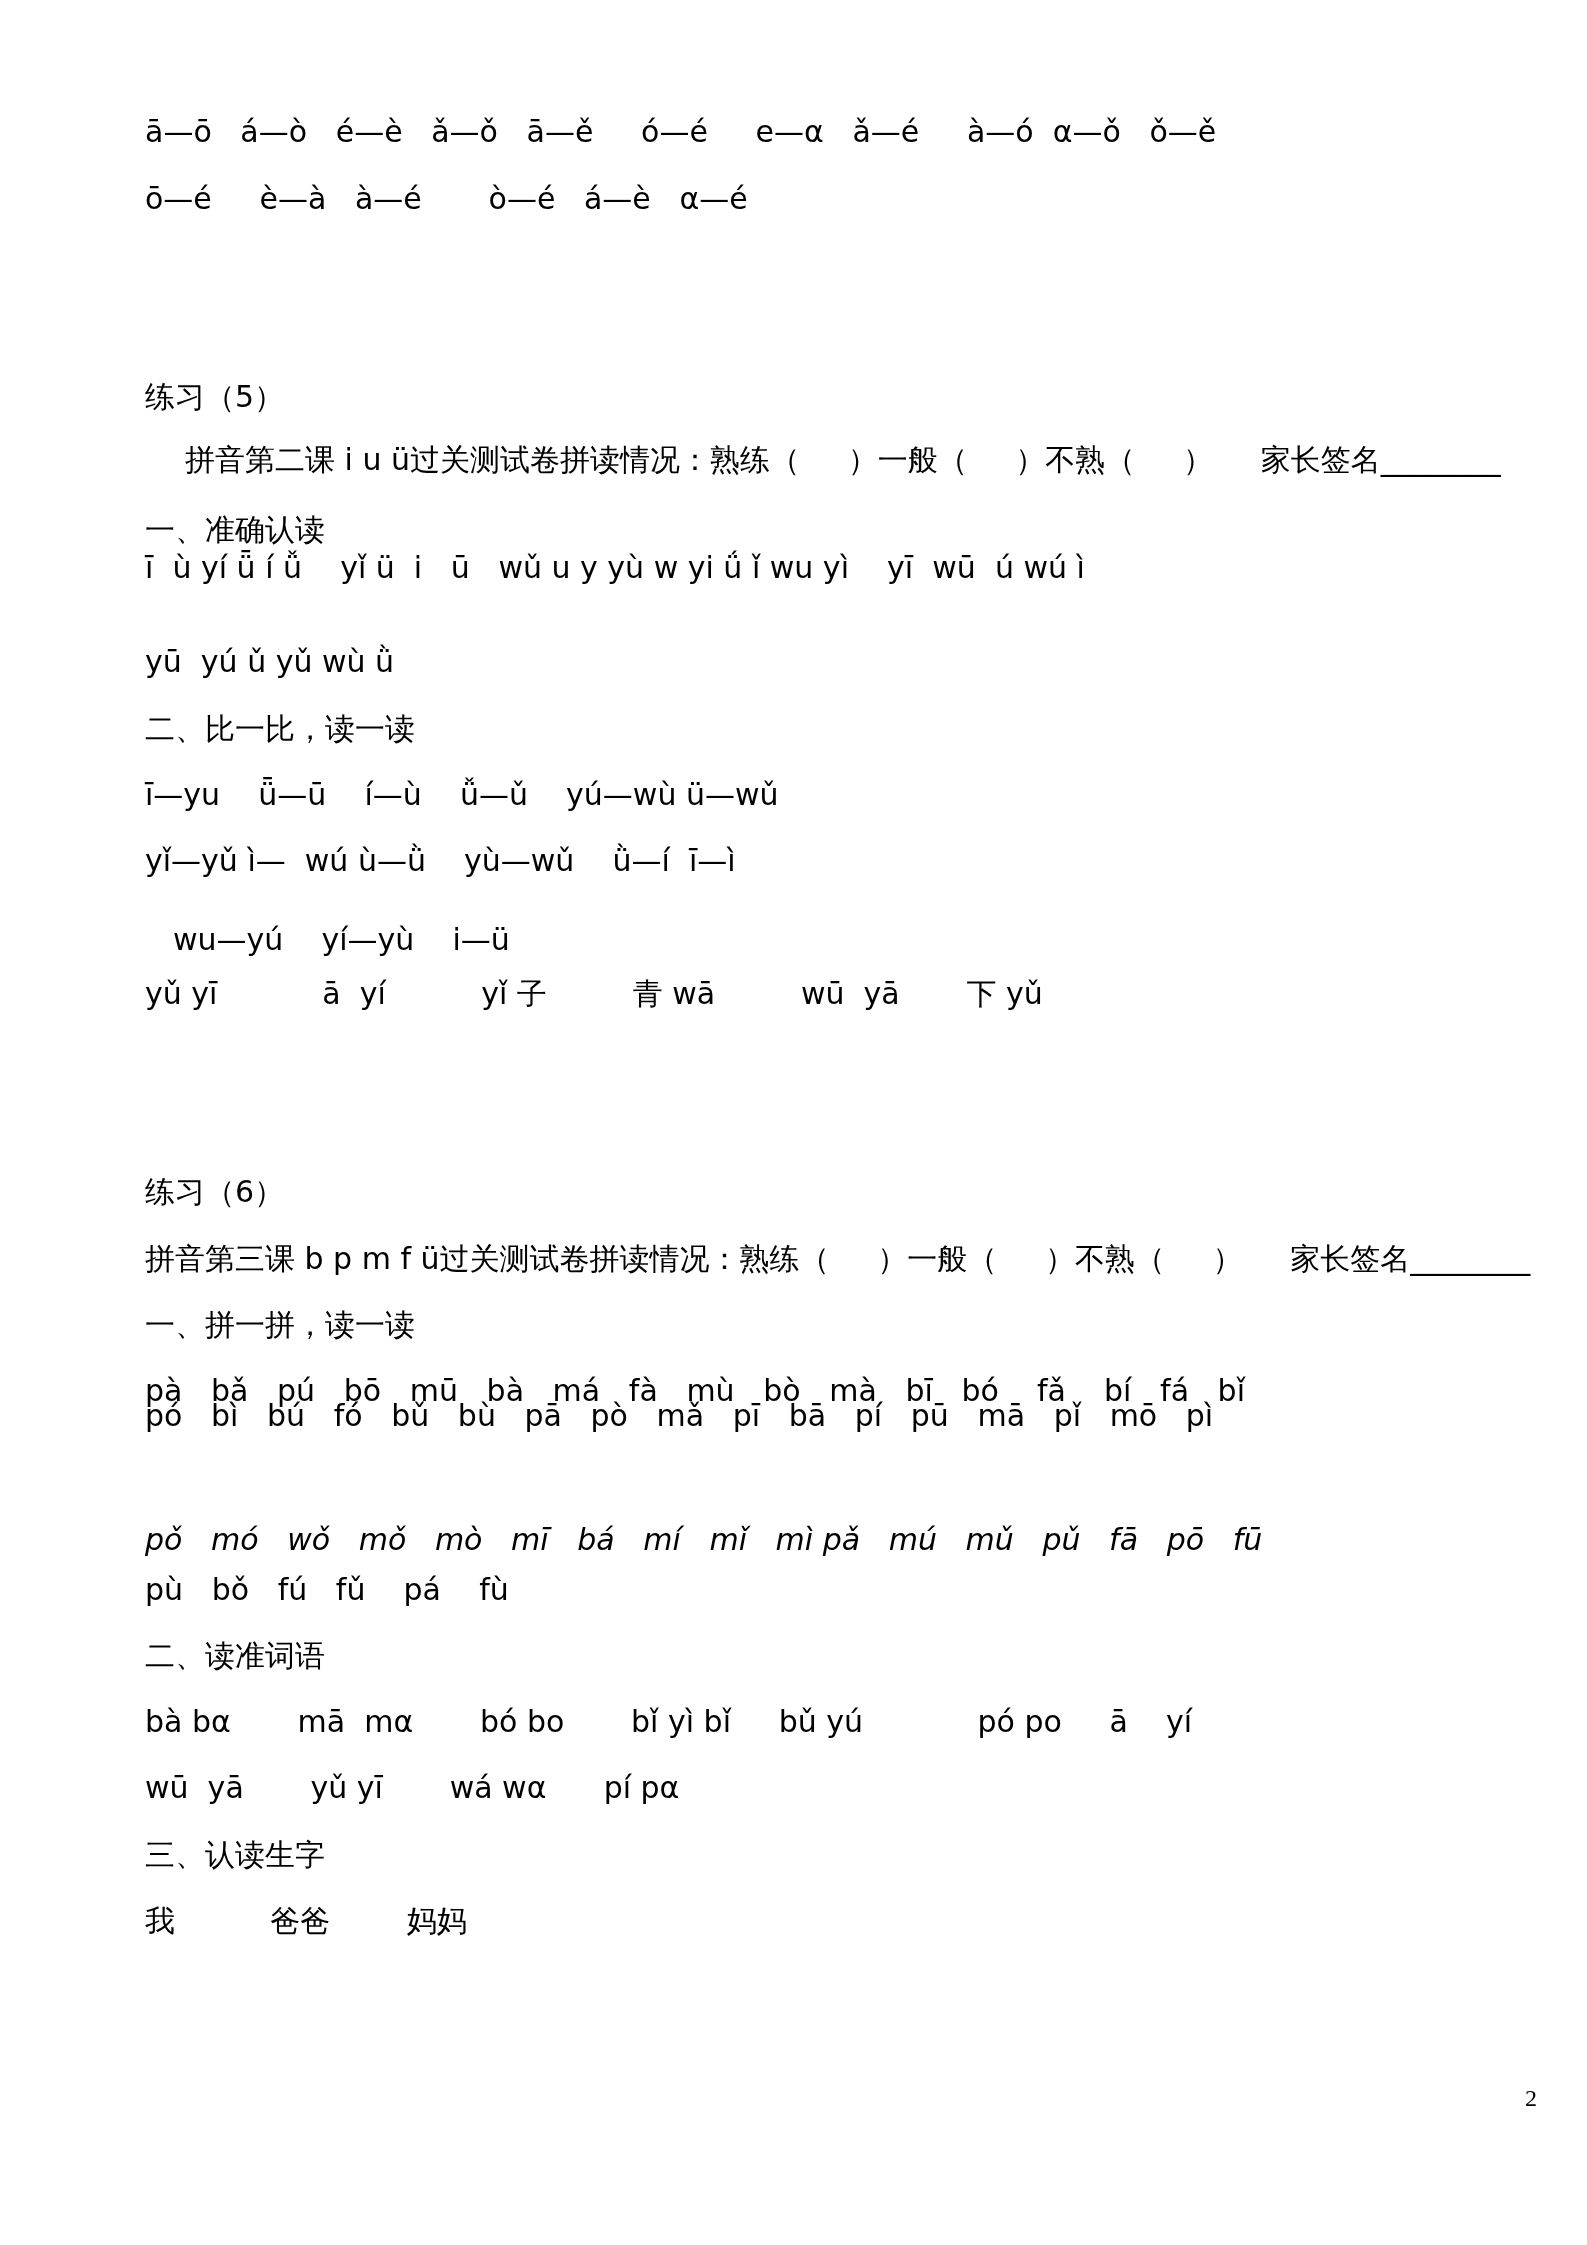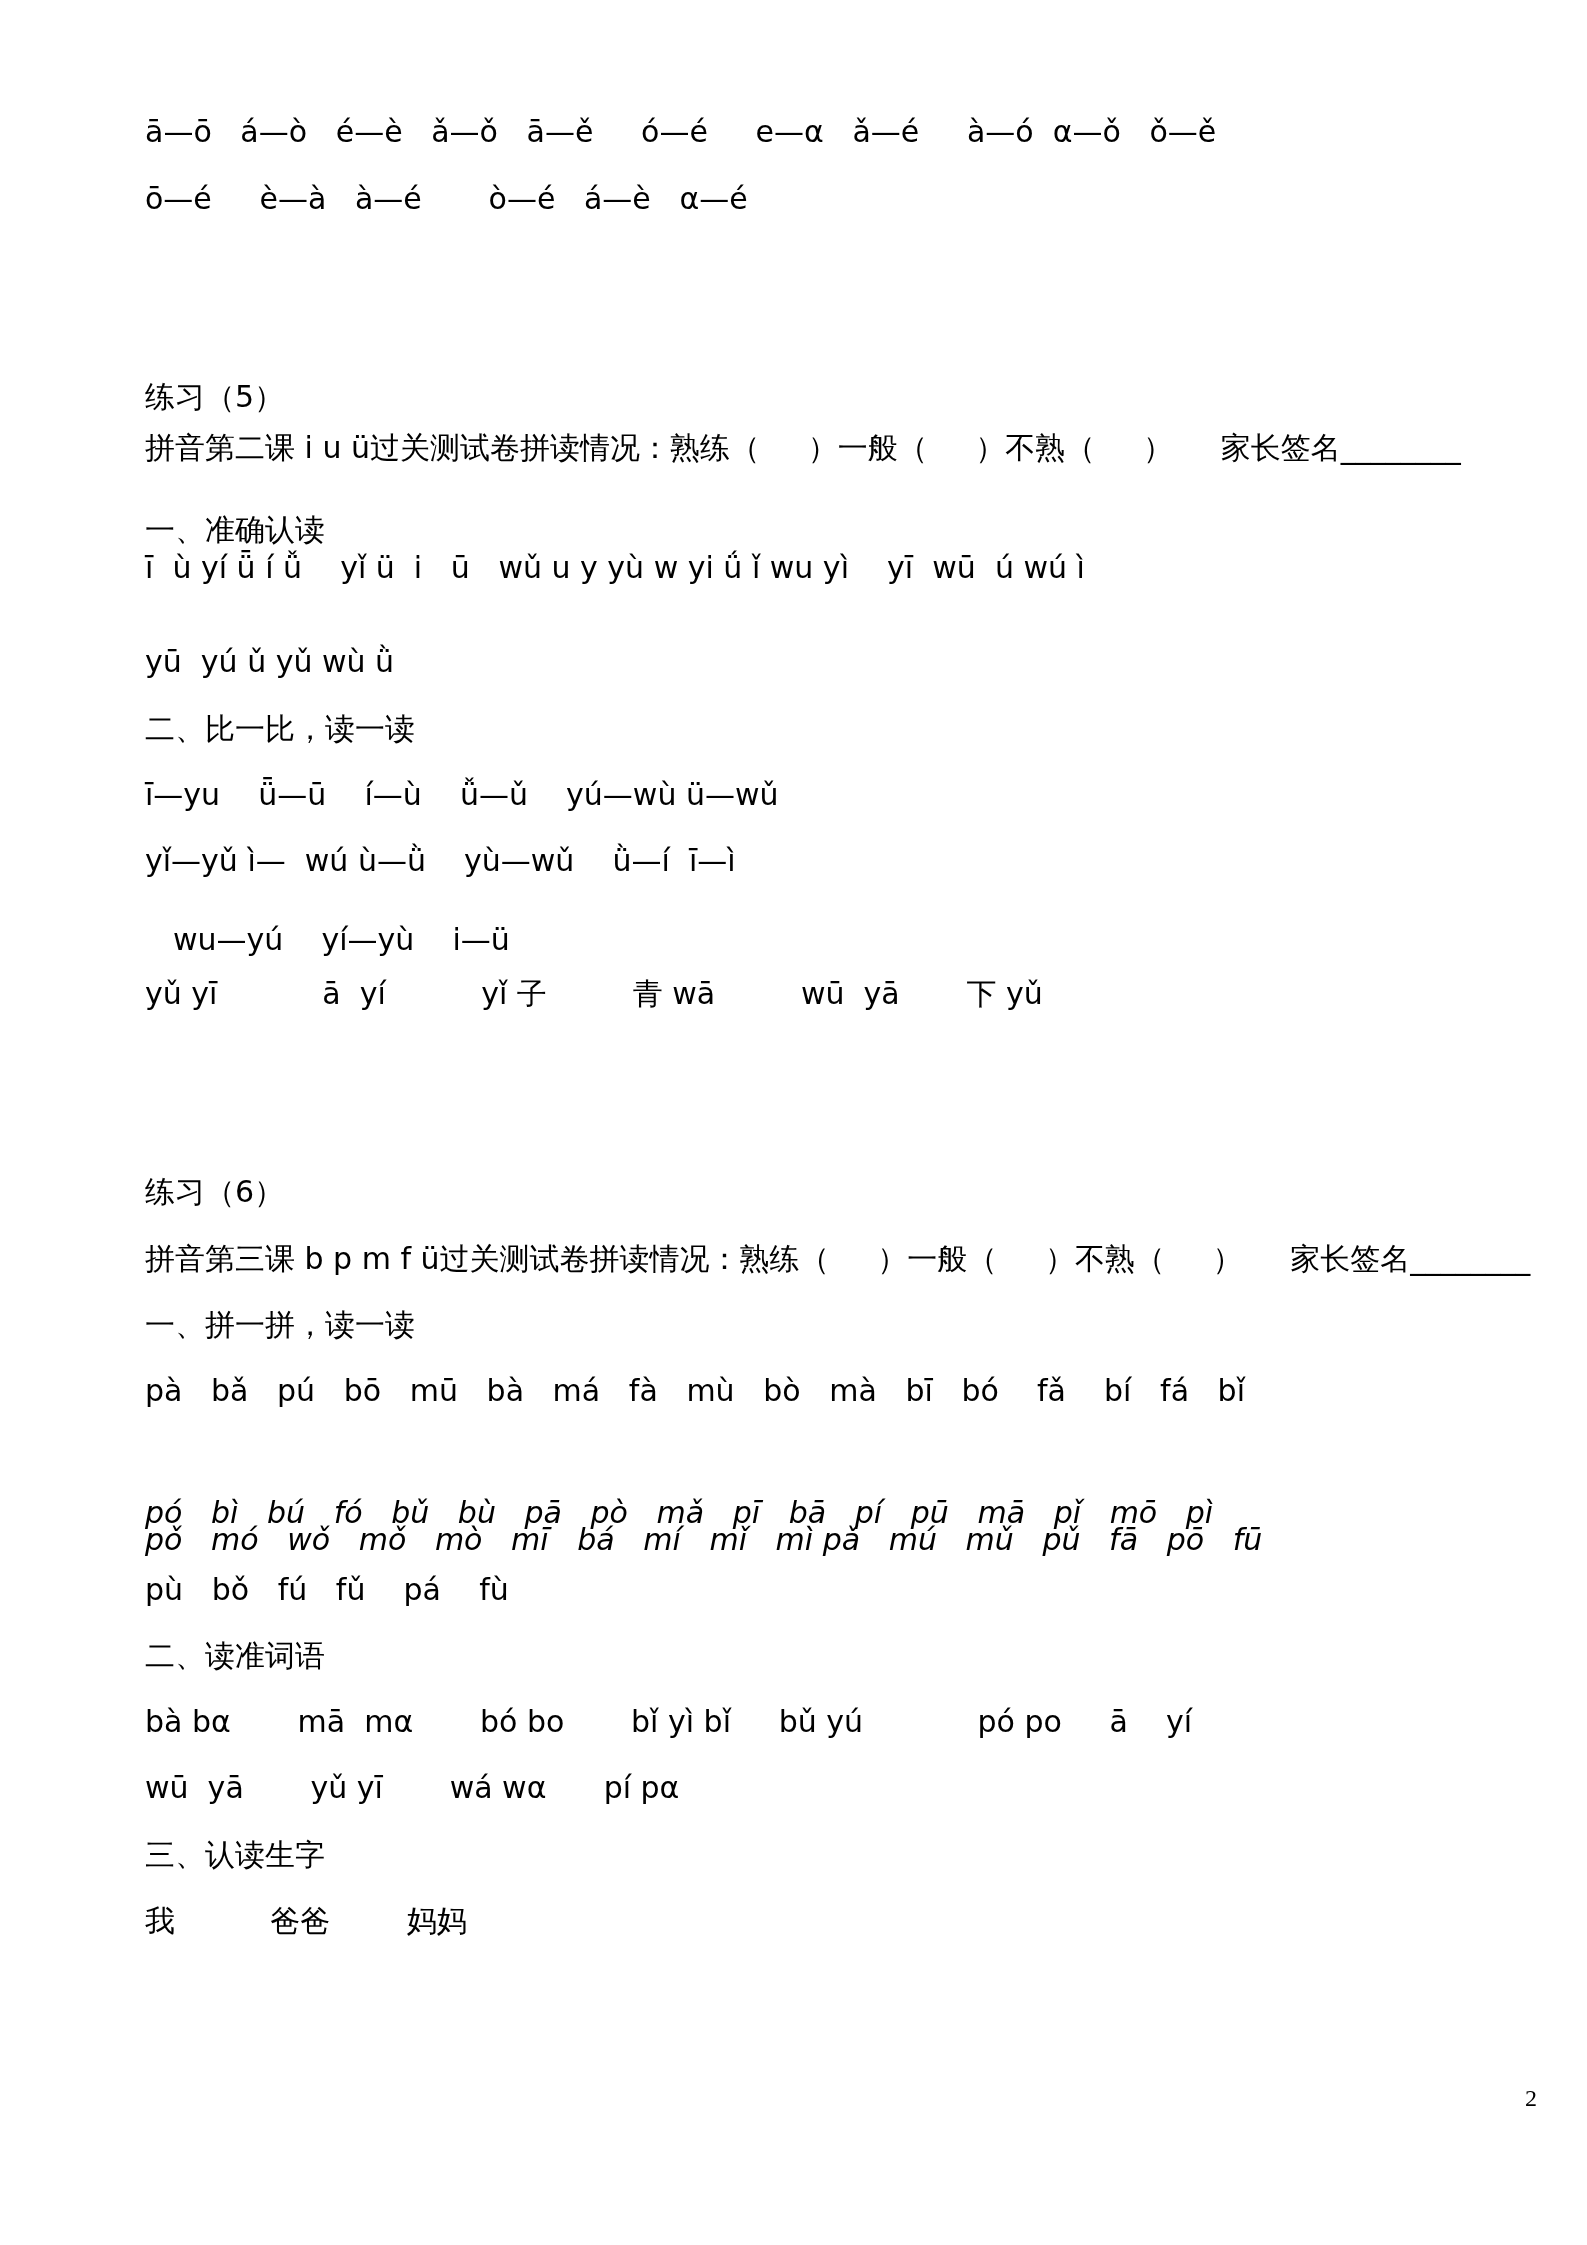--- a/index.html
+++ b/index.html
@@ -10,35 +10,35 @@
 </style>
 </head>
 <body>
 
 <div>
 
   <div class="line" style="top:112px;">ā—ō   á—ò   é—è   ǎ—ǒ   ā—ě     ó—é     e—α   ǎ—é     à—ó  α—ǒ   ǒ—ě</div>
   <div class="line" style="top:179px;">ō—é     è—à   à—é       ò—é   á—è   α—é</div>
 
   <div class="line" style="top:377px;">练习（5）</div>
-  <div class="line" style="top:428px;">拼音第二课 i u ü过关测试卷拼读情况：熟练（     ）一般（     ）不熟（     ）     家长签名________</div>
+  <div class="line" style="top:440px;margin-left:40px;">拼音第二课 i u ü过关测试卷拼读情况：熟练（     ）一般（     ）不熟（     ）     家长签名________</div>
   <div class="line" style="top:510px;">一、准确认读</div>
   <div class="line" style="top:548px;">ī  ù yí ǖ í ǚ    yǐ ü  i   ū   wǔ u y yù w yi ǘ ǐ wu yì    yī  wū  ú wú ì</div>
   <div class="line" style="top:642px;">yū  yú ǔ yǔ wù ǜ</div>
   <div class="line" style="top:709px;">二、比一比，读一读</div>
   <div class="line" style="top:775px;">ī—yu    ǖ—ū    í—ù    ǚ—ǔ    yú—wù ü—wǔ</div>
   <div class="line" style="top:841px;">yǐ—yǔ ì—  wú ù—ǜ    yù—wǔ    ǜ—í  ī—ì</div>
   <div class="line" style="top:920px;margin-left:28px;">wu—yú    yí—yù    i—ü</div>
   <div class="line" style="top:974px;">yǔ yī           ā  yí          yǐ 子         青 wā         wū  yā       下 yǔ</div>
 
   <div class="line" style="top:1172px;">练习（6）</div>
   <div class="line" style="top:1239px;">拼音第三课 b p m f ü过关测试卷拼读情况：熟练（     ）一般（     ）不熟（     ）     家长签名________</div>
   <div class="line" style="top:1305px;">一、拼一拼，读一读</div>
   <div class="line" style="top:1371px;">pà   bǎ   pú   bō   mū   bà   má   fà   mù   bò   mà   bī   bó    fǎ    bí   fá   bǐ</div>
-  <div class="line" style="top:1493px;font-style:italic;">pó   bì   bú   fó   bǔ   bù   pā   pò   mǎ   pī   bā   pí   pū   mā   pǐ   mō   pì</div>
+  <div class="line" style="top:1396px;">pó   bì   bú   fó   bǔ   bù   pā   pò   mǎ   pī   bā   pí   pū   mā   pǐ   mō   pì</div>
   <div class="line" style="top:1520px;font-style:italic;">pǒ   mó   wǒ   mǒ   mò   mī   bá   mí   mǐ   mì pǎ   mú   mǔ   pǔ   fā   pō   fū</div>
   <div class="line" style="top:1570px;">pù   bǒ   fú   fǔ    pá    fù</div>
   <div class="line" style="top:1636px;">二、读准词语</div>
   <div class="line" style="top:1702px;">bà bα       mā  mα       bó bo       bǐ yì bǐ     bǔ yú            pó po     ā    yí</div>
   <div class="line" style="top:1768px;">wū  yā       yǔ yī       wá wα      pí pα</div>
   <div class="line" style="top:1835px;">三、认读生字</div>
   <div class="line" style="top:1901px;">我          爸爸        妈妈</div>
 
   <div class="pagenum">2</div>
 </div>

